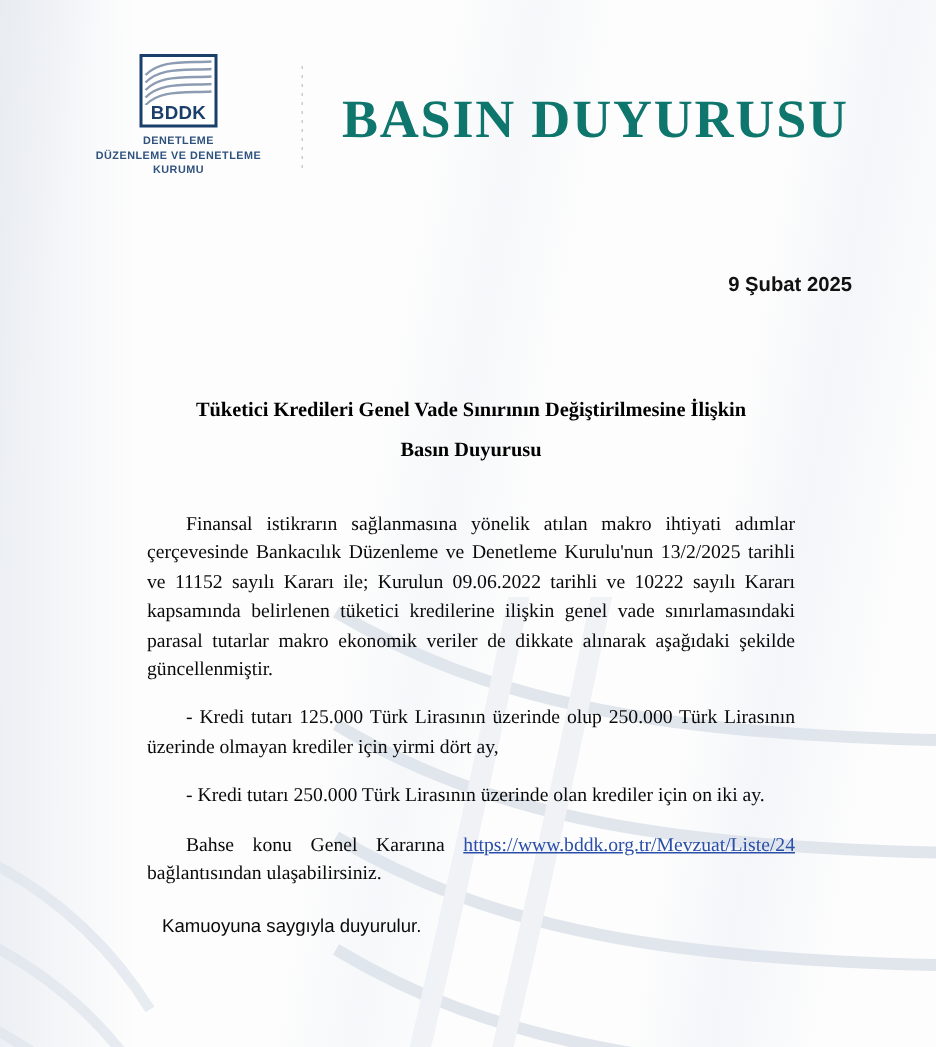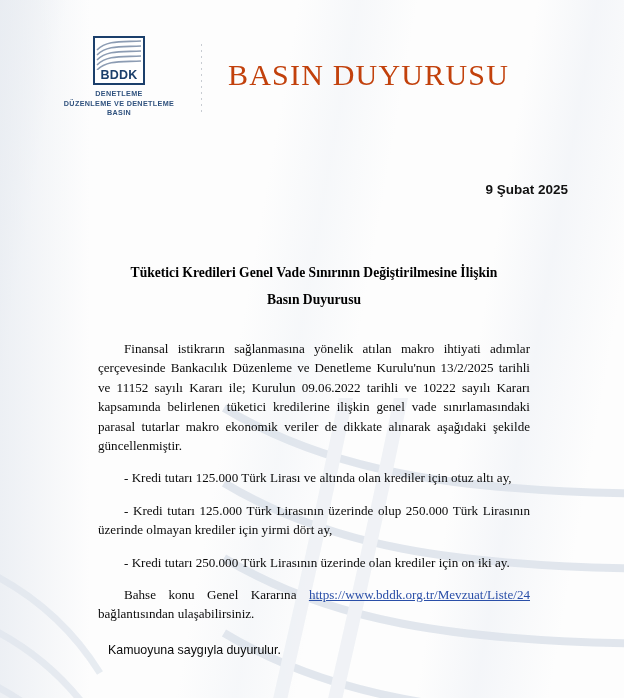--- a/index.html
+++ b/index.html
@@ -129,24 +129,24 @@
     background-image: linear-gradient(to bottom, #c8ccd2 0 2px, rgba(0,0,0,0) 2px 6px);
     background-size: 1px 6px;
     background-repeat: repeat-y;
   }
 
   .header-title {
     position: absolute;
     left: 228px;
     top: 22px;
     font-family: "Liberation Serif", serif;
-    font-size: 30px;
-    font-weight: normal;
+    font-size: 36px;
+    font-weight: bold;
     letter-spacing: 1.2px;
-    color: #c2410c;
+    color: #0f766e;
     white-space: nowrap;
   }
 
   
   .doc-date {
     position: absolute;
     right: 56px;
     top: 182px;
     font-family: "Liberation Sans", sans-serif;
     font-size: 13.5px;
@@ -240,38 +240,37 @@
             <path d="M2,22 C12,12 26,14 46,13"></path>
             <path d="M2,27 C12,17 26,19 46,18"></path>
             <path d="M2,32 C12,22 26,24 46,23"></path>
           </g>
         </svg>
         <div class="logo-bddk">BDDK</div>
       </div>
       <div class="logo-caption">
         <div>DENETLEME</div>
         <div>DÜZENLEME VE DENETLEME</div>
-        <div>BASIN</div>
+        <div>KURUMU</div>
       </div>
     </div>
 
     <div class="divider-dots"></div>
 
     <div class="header-title">BASIN DUYURUSU</div>
   </div>
 
   <div class="doc-date">9 Şubat 2025</div>
 
   <div class="doc-title">
     <span>Tüketici Kredileri Genel Vade Sınırının Değiştirilmesine İlişkin</span>
     <span class="line2">Basın Duyurusu</span>
   </div>
 
   <div class="body-area">
     <p class="para">Finansal istikrarın sağlanmasına yönelik atılan makro ihtiyati adımlar çerçevesinde Bankacılık Düzenleme ve Denetleme Kurulu'nun 13/2/2025 tarihli ve 11152 sayılı Kararı ile; Kurulun 09.06.2022 tarihli ve 10222 sayılı Kararı kapsamında belirlenen tüketici kredilerine ilişkin genel vade sınırlamasındaki parasal tutarlar makro ekonomik veriler de dikkate alınarak aşağıdaki şekilde güncellenmiştir.</p>
-    <p class="para">- Kredi tutarı 125.000 Türk Lirası ve altında olan krediler için otuz altı ay,</p>
     <p class="para">- Kredi tutarı 125.000 Türk Lirasının üzerinde olup 250.000 Türk Lirasının üzerinde olmayan krediler için yirmi dört ay,</p>
     <p class="para">- Kredi tutarı 250.000 Türk Lirasının üzerinde olan krediler için on iki ay.</p>
     <p class="para"><span>Bahse konu Genel Kararına </span><a class="doc-link" href="#">https://www.bddk.org.tr/Mevzuat/Liste/24</a><span> bağlantısından ulaşabilirsiniz.</span></p>
     <p class="closing">Kamuoyuna saygıyla duyurulur.</p>
   </div>
 
 </div>
 
 </body></html>

